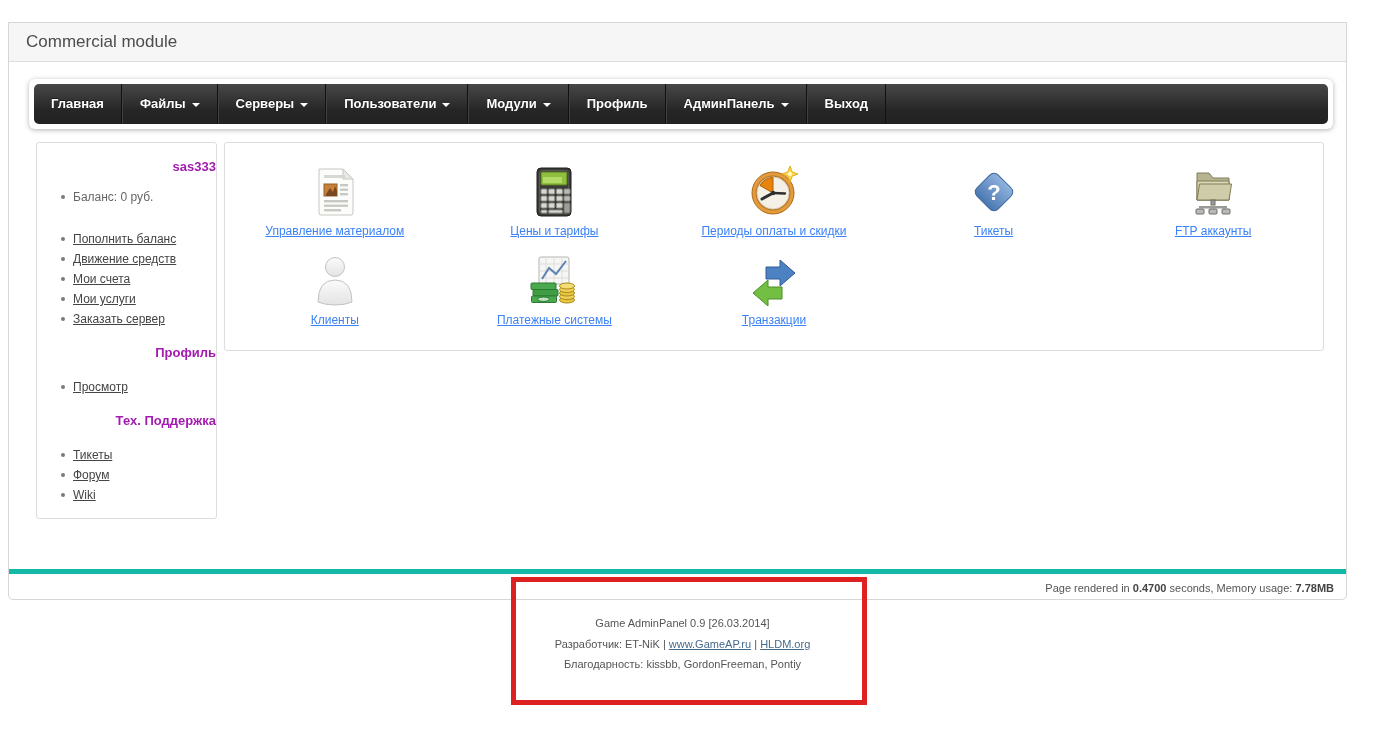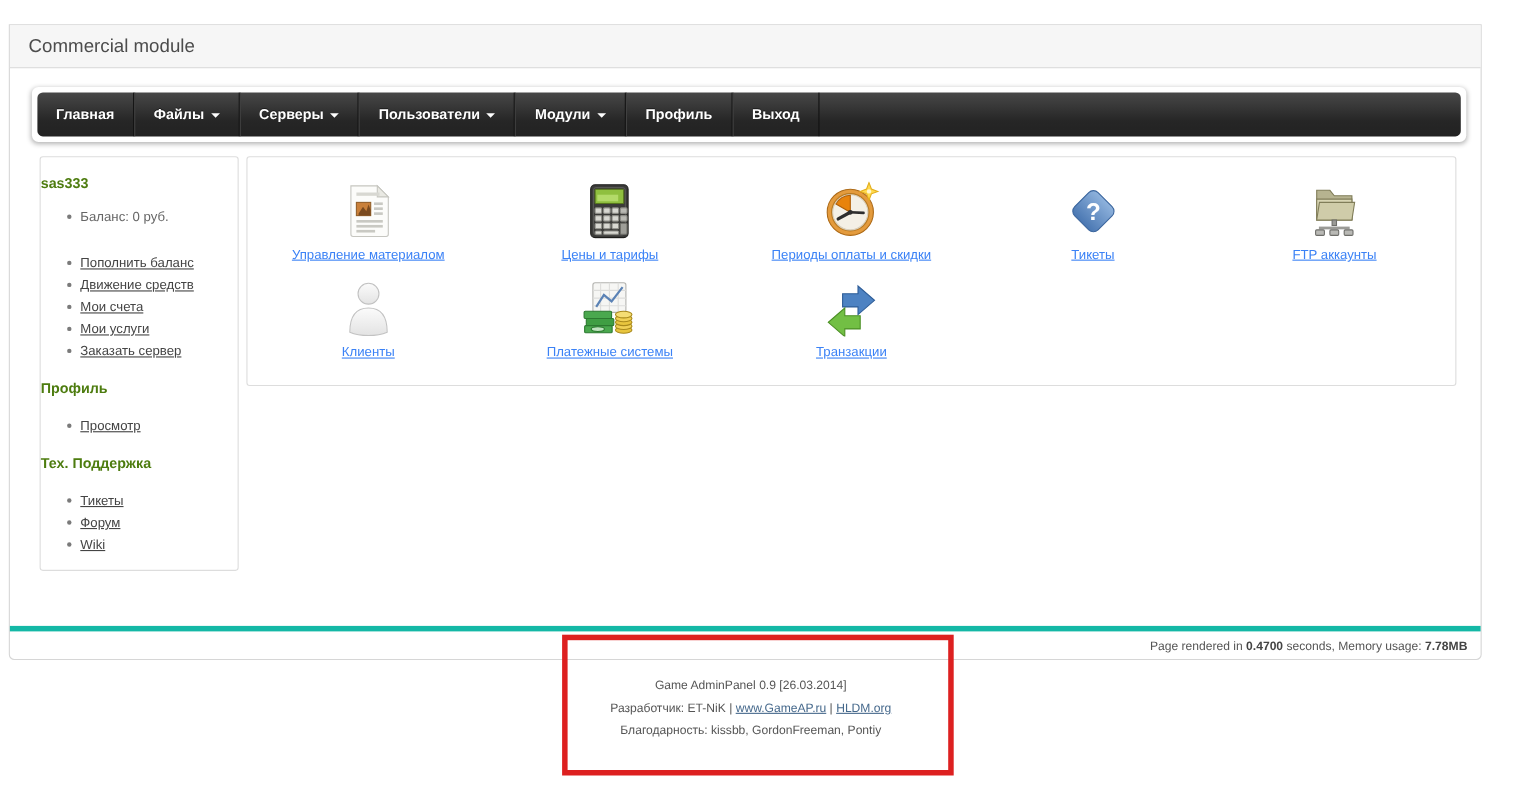--- a/index.html
+++ b/index.html
@@ -43,21 +43,21 @@
     border-left:4px solid transparent; border-right:4px solid transparent;
     border-top:4px solid #fff; vertical-align:middle;
   }
 
   
   .sidebar {
     position:absolute; left:27px; top:119px; width:181px; height:377px;
     background:#fff; border:1px solid #ddd; border-radius:3px;
   }
   .sidebar-heading {
-    text-align:left; font-weight:bold; font-size:13px; color:#4d7c0f;
+    text-align:right; font-weight:bold; font-size:13px; color:#a21caf;
     margin:16px 0 0 0;
   }
   .sb-list { list-style:none; margin:0; padding:0 0 0 20px; }
   .sb-list li {
     font-size:12px; line-height:20px; color:#666; position:relative; padding-left:16px;
   }
   .sb-list li::before {
     content:""; position:absolute; left:4px; top:8px; width:4px; height:4px;
     border-radius:50%; background:#7a7a7a;
   }
@@ -116,20 +116,21 @@
   </div>
 
   <div class="nav-wrap">
     <div class="navbar">
       <div class="nav-item"><span>Главная</span></div>
       <div class="nav-item"><span>Файлы</span><span class="caret"></span></div>
       <div class="nav-item"><span>Серверы</span><span class="caret"></span></div>
       <div class="nav-item"><span>Пользователи</span><span class="caret"></span></div>
       <div class="nav-item"><span>Модули</span><span class="caret"></span></div>
       <div class="nav-item"><span>Профиль</span></div>
+      <div class="nav-item"><span>АдминПанель</span><span class="caret"></span></div>
       <div class="nav-item"><span>Выход</span></div>
     </div>
   </div>
 
   <div class="sidebar">
     <div class="sidebar-heading">sas333</div>
     <ul class="sb-list balance">
       <li>Баланс: 0 руб.</li>
     </ul>
     <ul class="sb-list accounts">

